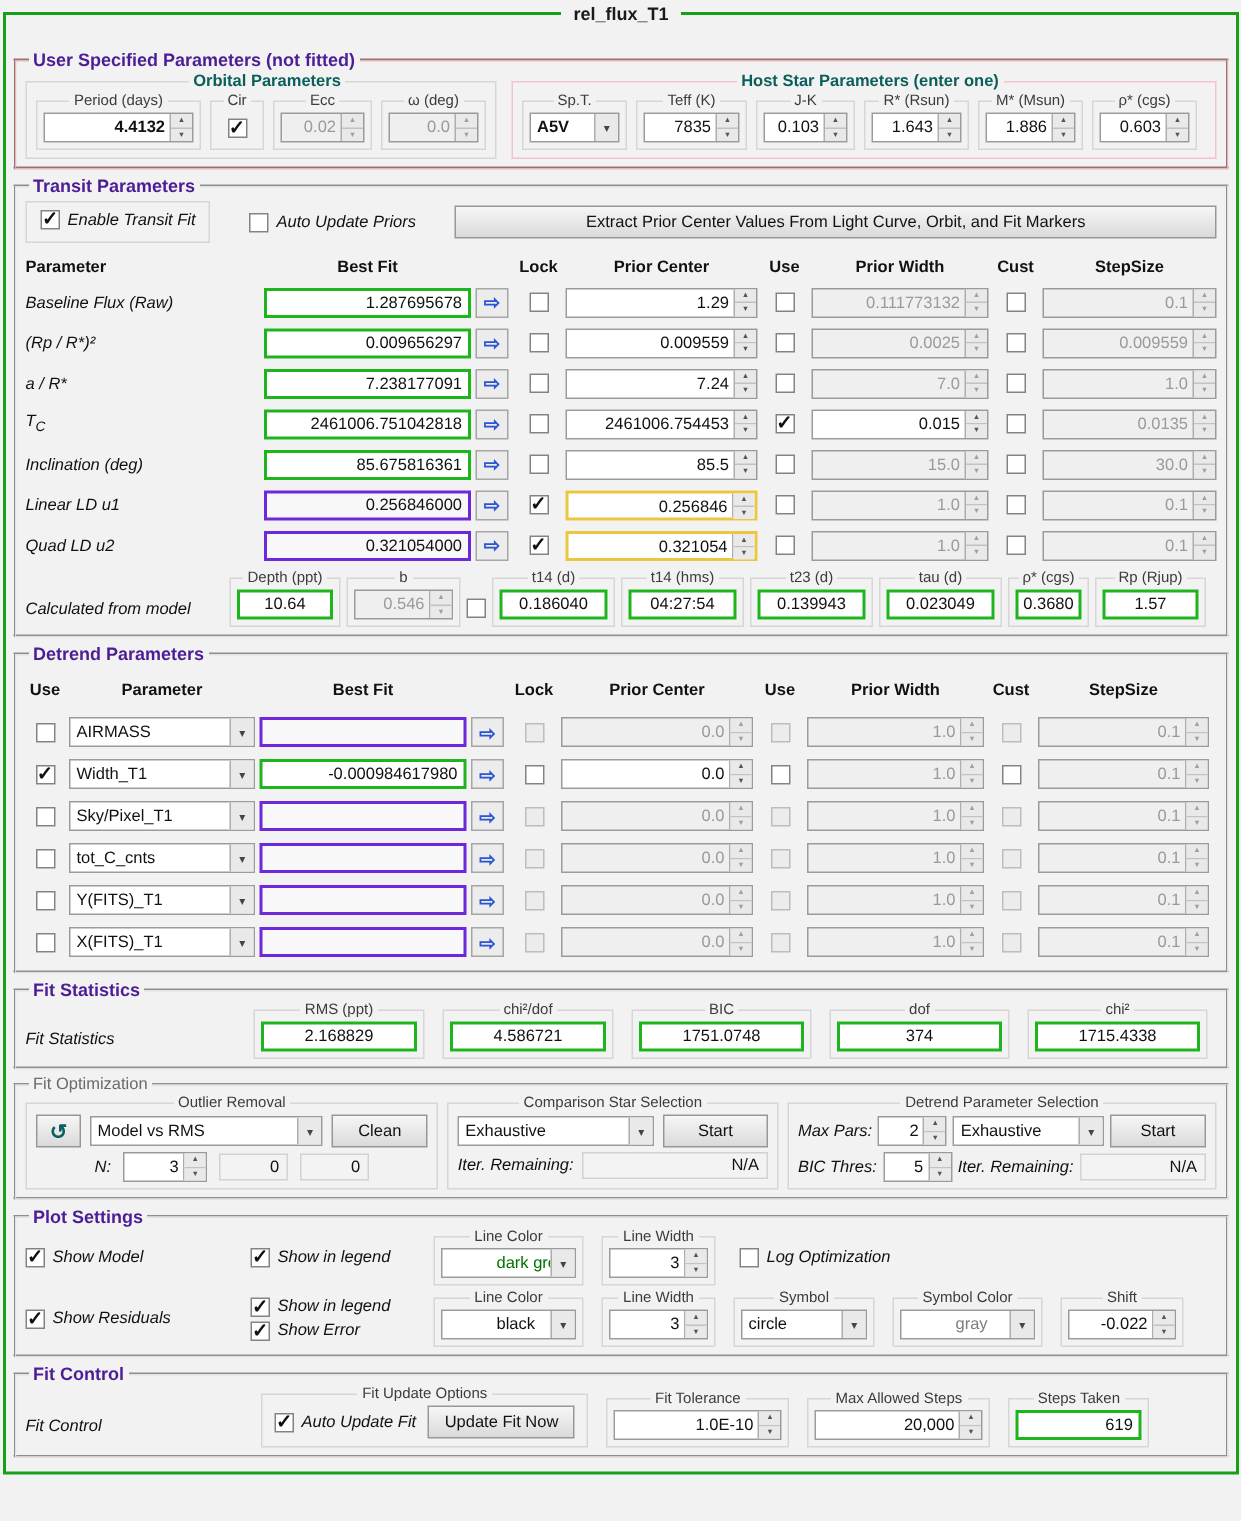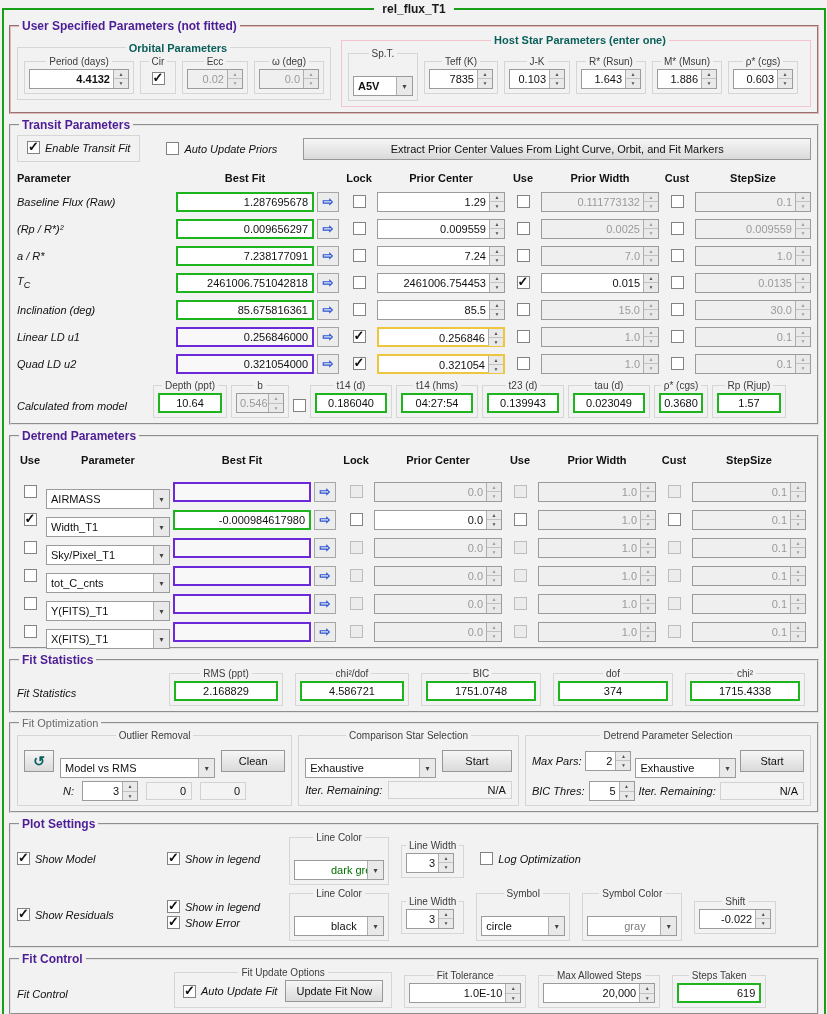--- a/index.html
+++ b/index.html
@@ -1,20 +1,20 @@
 <!DOCTYPE html>
 <html><head>
 <meta charset="utf-8">
 <style>
   *{box-sizing:border-box;margin:0;padding:0;}
   html,body{width:827px;background:#f2f2f2;}
   body{font-family:"Liberation Sans",sans-serif;font-size:11px;color:#111;padding:2px;}
   fieldset{border:2px groove #e2e2e2;background:transparent;}
   .window{border:2px solid #17a017;padding:0 5px 5px;}
-  .window>legend{margin:0 auto;text-align:center;font-weight:bold;font-size:12px;padding:0 8px;color:#1a1a1a;}
+  .window>legend{margin:14px auto;text-align:center;font-weight:bold;font-size:12px;padding:0 8px;color:#1a1a1a;}
   .section{margin:3px 0 4px;padding:1px 6px 5px;}
   .section>legend{font-weight:bold;font-size:12px;color:#4c1d95;padding:0 3px;margin-left:2px;}
   .section.muted>legend{color:#6a6a6a;font-weight:normal;font-size:11px;}
   .section.redline{border-color:#e7b6b6;}
   fieldset.mini{border:1px groove #d6d6d6;padding:2px 4px 4px;}
   fieldset.mini>legend{margin:0 auto;text-align:center;font-size:10px;color:#3c3c3c;padding:0 3px;white-space:nowrap;}
   fieldset.mini.pink{border-color:#f3c3ce;}
   .row{display:flex;align-items:center;}
   .lbl{white-space:nowrap;font-style:italic;}
   .cbl{display:inline-flex;align-items:center;gap:5px;cursor:default;}
@@ -29,39 +29,39 @@
   .spin .btns .up::after{content:"▲";}
   .spin .btns .dn::after{content:"▼";}
   .spin.disabled{background:#efefef;}
   .spin.disabled .val{color:#9a9a9a;}
   .spin.disabled .btns span{color:#9f9f9f;}
   .spin.locked{border:2px solid #ecc63e;}
   .greenbox{height:20px;border:2px solid #1eb41e;background:#fff;display:flex;align-items:center;justify-content:center;padding:0 4px;white-space:nowrap;overflow:hidden;}
   .greenbox.ra{justify-content:flex-end;}
   .plainbox{height:20px;border:2px solid #6d28d9;background:#f8f8f8;display:flex;align-items:center;justify-content:flex-end;padding:0 4px;}
   .flatbox{height:18px;border:1px solid #d2d2d2;background:#f3f3f3;display:flex;align-items:center;justify-content:flex-end;padding:0 5px;}
-  .combo{display:inline-flex;height:20px;border:1px solid #9b9b9b;background:#fff;align-items:stretch;margin-top:15px;}
+  .combo{display:inline-flex;height:20px;border:1px solid #9b9b9b;background:#fff;align-items:stretch;}
   .combo .cval{flex:1;display:flex;align-items:center;padding:0 4px;white-space:nowrap;overflow:hidden;}
   .combo .carrow{width:16px;background:#e9e9e9;border-left:1px solid #aeaeae;display:flex;align-items:center;justify-content:center;color:#444;font-size:8px;flex:none;}
   .combo.bold .cval{font-weight:bold;}
   .combo.greentext .cval{color:#007200;}
   .combo.graytext .cval{color:#7d7d7d;}
   .btn{height:22px;border:1px solid #979797;background:linear-gradient(#f6f6f6,#dadada);display:inline-flex;align-items:center;justify-content:center;padding:0 10px;font-size:11px;color:#111;white-space:nowrap;}
   .arrowbtn{width:22px;height:20px;border:1px solid #a6a6a6;background:#ececec;display:inline-flex;align-items:center;justify-content:center;}
   .arrowbtn span{color:#2a55d4;font-size:13px;font-weight:bold;line-height:1;}
   .undo{color:#0a6060;font-size:14px;font-weight:bold;}
   .cbcell{display:flex;justify-content:center;align-items:center;}
   
   .trow{display:grid;grid-template-columns:156px 138px 24px 30px 128px 30px 118px 30px 116px;column-gap:3px;align-items:center;height:27px;}
   .trow .spin,.trow .combo,.trow .greenbox,.trow .plainbox{width:100%;}
   .thead{height:20px;font-weight:bold;margin-top:6px;}
   .thead div{text-align:center;}
   .thead .h-left{text-align:left;}
   .drow{display:grid;grid-template-columns:26px 124px 138px 24px 30px 128px 30px 118px 30px 114px;column-gap:3px;align-items:center;height:28px;}
-  .drow .spin,.drow .combo,.drow .greenbox,.drow .plainbox{width:100%;}.w46{width:46px;}.w52{width:48px;}.w56{width:56px;}.w60{width:60px;}
+  .drow .spin,.drow .combo,.drow .greenbox,.drow .plainbox{width:100%;}.w46{width:46px;}.w52{width:66px;}.w56{width:56px;}.w60{width:60px;}
   .w64{width:64px;}.w66{width:44px;}.w70{width:70px;}.w72{width:72px;}.w78{width:100px;font-weight:bold;}
   .w84{width:84px;}.w90{width:90px;padding-left:32px;}.w96{width:112px;}.w104{width:104px;}.w110{width:110px;}
   .gap4{gap:4px;}.gap6{gap:6px;}.gap8{gap:8px;}.gap10{gap:10px;}.gap12{gap:12px;}
   .mt3{margin-top:3px;}
 </style>
 </head>
 <body>
 
 <fieldset class="window">
   <legend>rel_flux_T1</legend>

